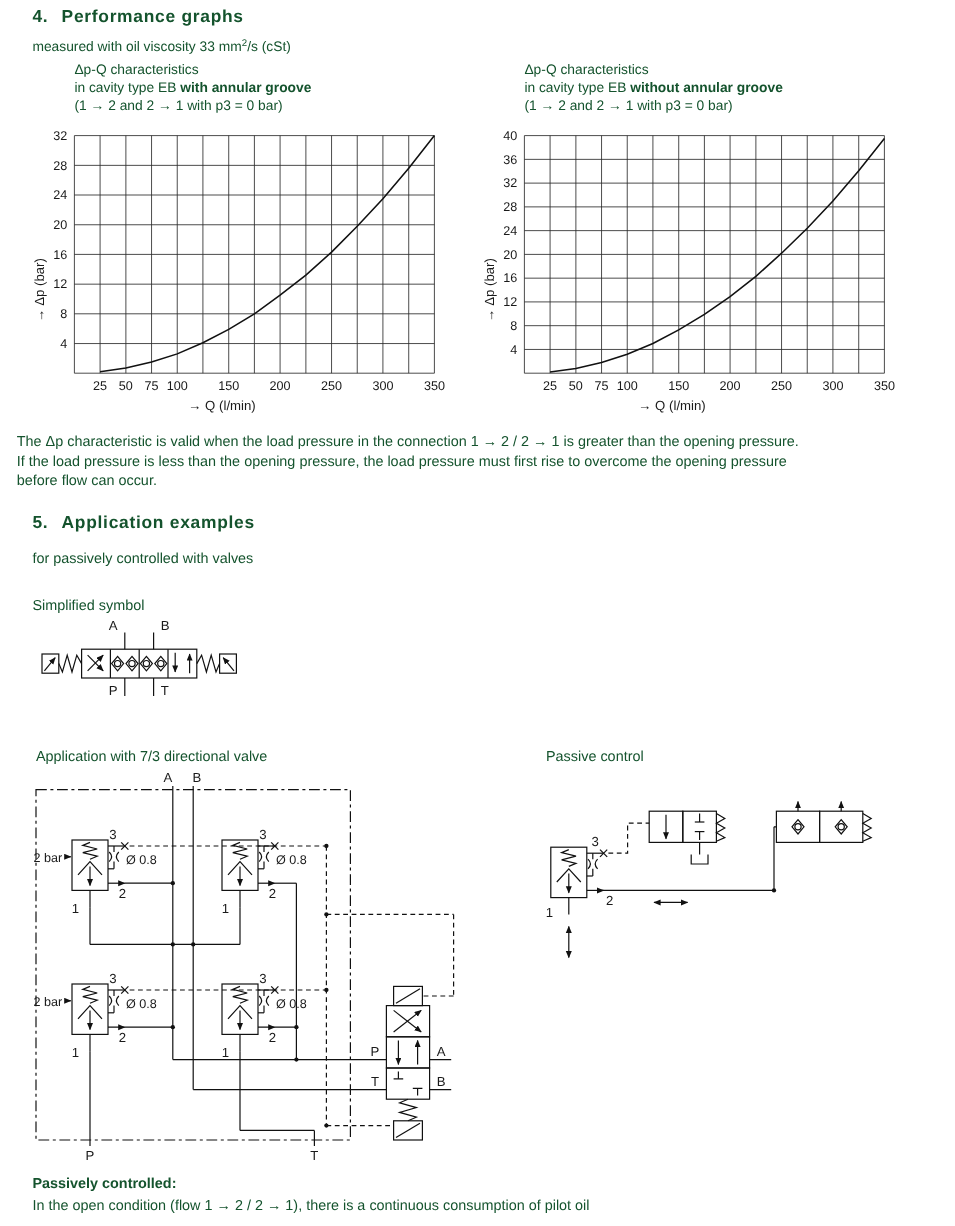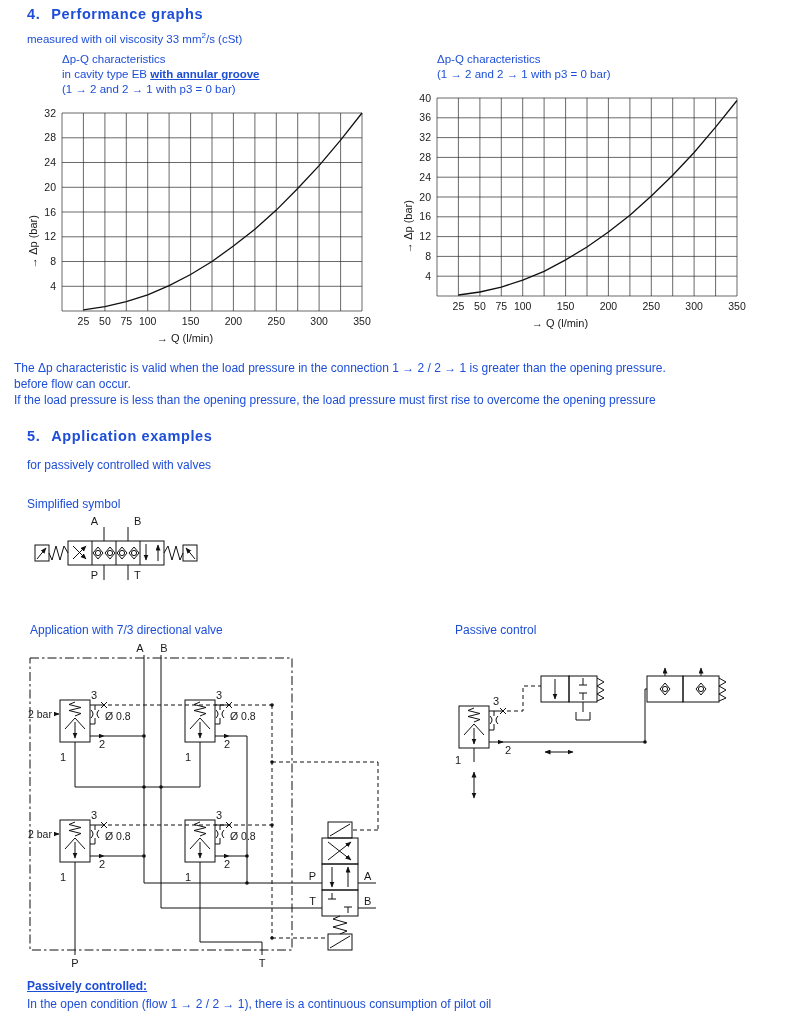--- a/index.html
+++ b/index.html
@@ -1,23 +1,23 @@
 <!DOCTYPE html>
 <html><head>
 <meta charset="utf-8">
 <style>
   html,body{margin:0;padding:0;background:#fff;}
   .page{position:relative;width:796px;height:1022px;background:#fff;overflow:hidden;
-        font-family:"Liberation Sans",sans-serif;color:#1d4ed8;}
+        font-family:"Liberation Sans",sans-serif;color:#14532d;}
   .abs{position:absolute;}
   .h-sec{font-size:14.5px;font-weight:bold;letter-spacing:0.6px;}
   .h-sec .num{margin-right:11px;}
   .body-txt{font-size:12px;line-height:16px;}
   .small-txt{font-size:11.5px;line-height:15px;}
-  .b{font-weight:bold;text-decoration:underline;}
+  .b{font-weight:bold;}
   sup{font-size:8px;vertical-align:super;}
   .chart-block{position:absolute;width:345px;}
   .chart-caption{margin:2px 0 8px 34px;font-size:11.5px;line-height:15px;}
   .chart-svg{display:block;overflow:visible;}
   .chart-svg text{fill:#1a1a1a;font-size:10.5px;font-family:"Liberation Sans",sans-serif;}
   .chart-svg .axlbl{font-size:11px;}
   .dia{position:absolute;overflow:visible;}
   .dia text{fill:#1a1a1a;font-size:11px;font-family:"Liberation Sans",sans-serif;}
   .dia text.sm{font-size:10.5px;}
 </style>
@@ -116,20 +116,21 @@
         <text x="291.1" y="220" text-anchor="middle">300</text>
         <text x="334.0" y="220" text-anchor="middle">350</text>
         <text x="157.0" y="237" text-anch="" text-anchor="middle" class="axlbl">→ Q (l/min)</text>
         <text text-anchor="middle" class="axlbl" transform="translate(9,136.7) rotate(-90)">→ Δp (bar)</text>
       </svg>
   </div>
 
   <div class="chart-block" style="left:403px;top:50px">
     <div class="chart-caption">
       <div>Δp-Q characteristics</div>
+      <div><span>in cavity type EB </span><span class="b">without annular groove</span></div>
       <div>(1 → 2 and 2 → 1 with p3 = 0 bar)</div>
     </div>
     <svg class="chart-svg" width="342" height="240">
         <g stroke="#2a2a2a" stroke-width="0.7" fill="none">
           <line x1="34.0" y1="8" x2="34.0" y2="206"></line>
           <line x1="55.4" y1="8" x2="55.4" y2="206"></line>
           <line x1="76.9" y1="8" x2="76.9" y2="206"></line>
           <line x1="98.3" y1="8" x2="98.3" y2="206"></line>
           <line x1="119.7" y1="8" x2="119.7" y2="206"></line>
           <line x1="141.1" y1="8" x2="141.1" y2="206"></line>
@@ -174,22 +175,22 @@
         <text x="248.3" y="220" text-anchor="middle">250</text>
         <text x="291.1" y="220" text-anchor="middle">300</text>
         <text x="334.0" y="220" text-anchor="middle">350</text>
         <text x="157.0" y="237" text-anch="" text-anchor="middle" class="axlbl">→ Q (l/min)</text>
         <text text-anchor="middle" class="axlbl" transform="translate(9,136.7) rotate(-90)">→ Δp (bar)</text>
       </svg>
   </div>
 
   <div class="abs body-txt" style="left:14px;top:360px;width:752px">
     <div>The Δp characteristic is valid when the load pressure in the connection 1 → 2 / 2 → 1 is greater than the opening pressure.</div>
+    <div>If the load pressure is less than the opening pressure, the load pressure must first rise to overcome the opening pressure</div>
     <div>before flow can occur.</div>
-    <div>If the load pressure is less than the opening pressure, the load pressure must first rise to overcome the opening pressure</div>
   </div>
 
   <div class="abs h-sec" style="left:27px;top:428px">
     <span class="num">5.</span><span>Application examples</span>
   </div>
   <div class="abs body-txt" style="left:27px;top:457px">for passively controlled with valves</div>
 
   <div class="abs body-txt" style="left:27px;top:496px">Simplified symbol</div>
 
   <svg class="dia" style="left:30px;top:514px" width="172" height="80" viewBox="0 0 172 80">

